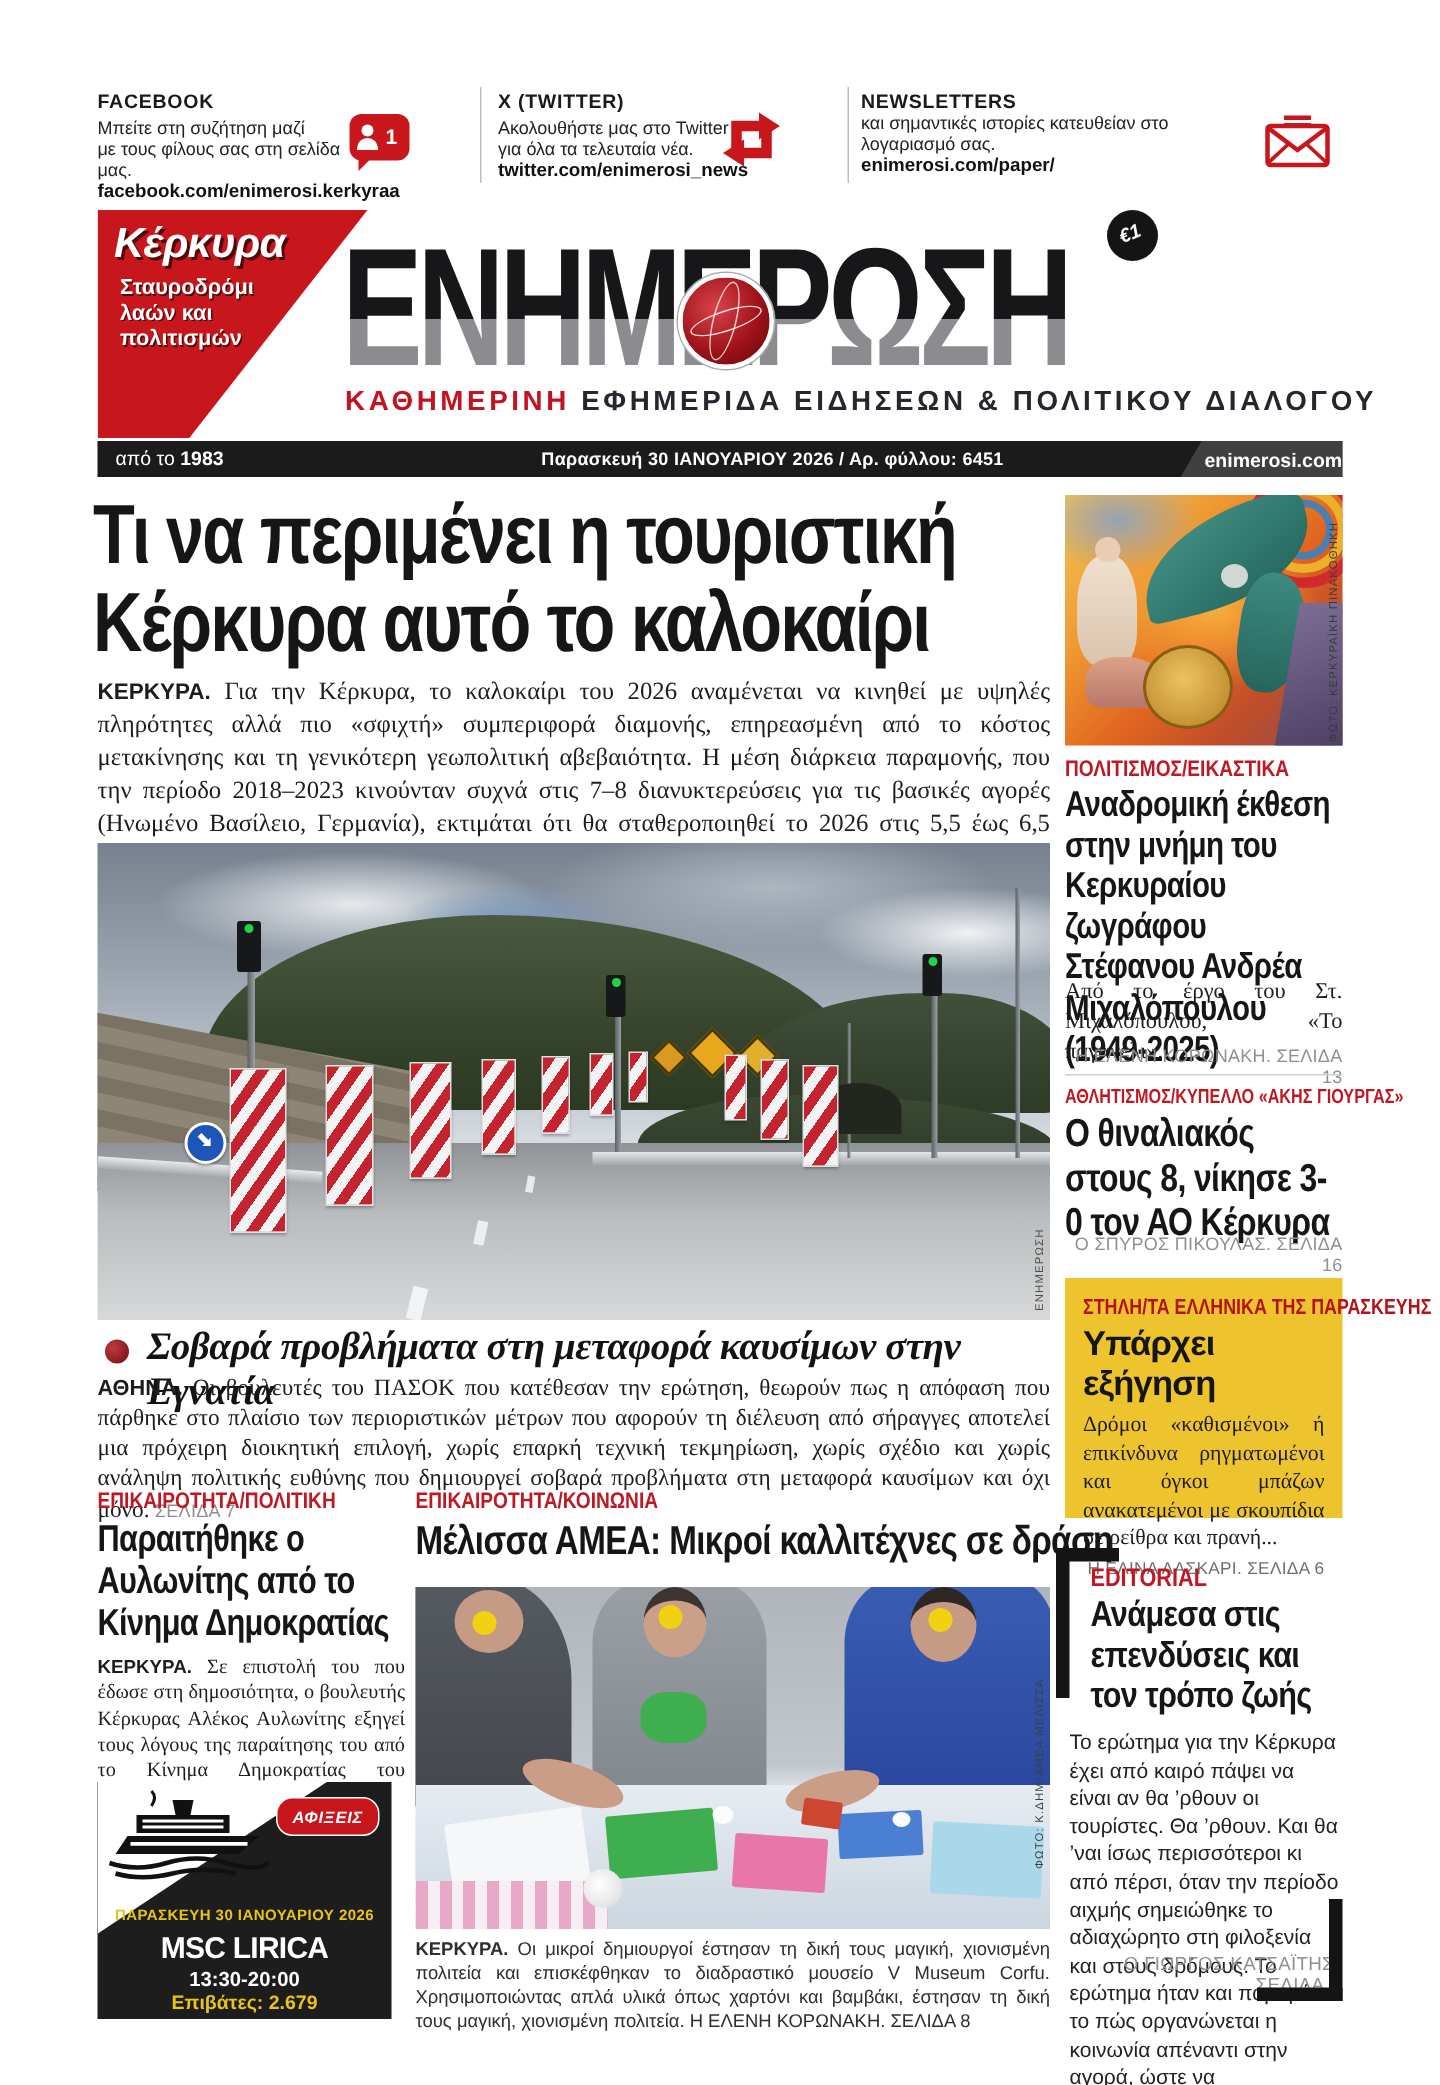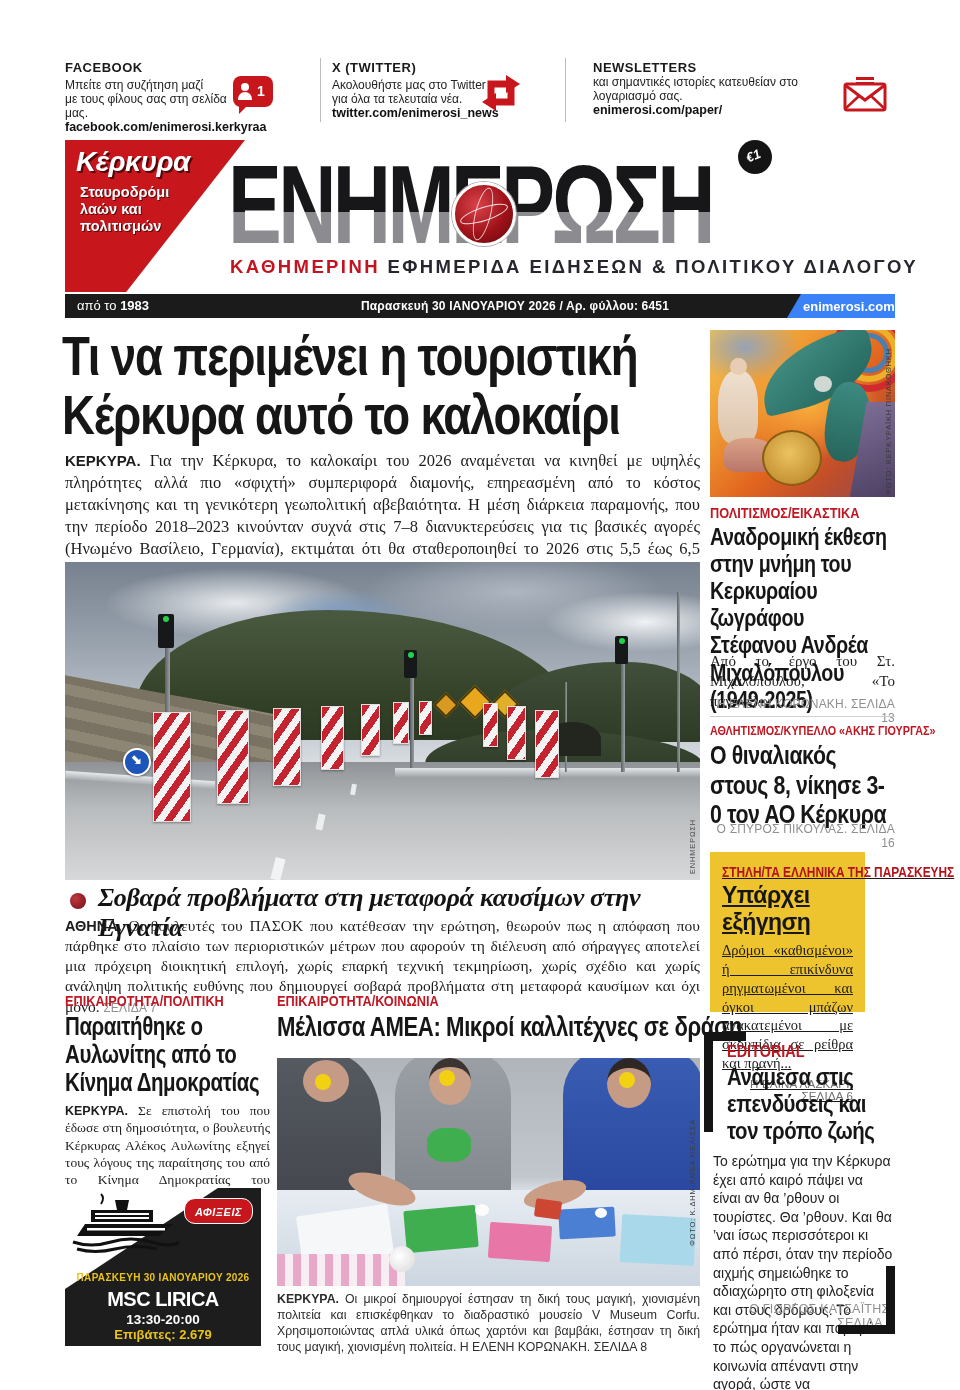--- a/index.html
+++ b/index.html
@@ -48,21 +48,21 @@
     <div class="abs" style="left:413px;top:10px;width:46px;height:46px;">
       <svg width="46" height="46" viewBox="0 0 46 46">
         <path d="M13 34 V14 H31" fill="none" stroke="#c8161d" stroke-width="7"></path>
         <polygon points="28,5 42,14 28,23" fill="#c8161d"></polygon>
         <path d="M33 12 V32 H15" fill="none" stroke="#c8161d" stroke-width="7"></path>
         <polygon points="18,23 4,32 18,41" fill="#c8161d"></polygon>
       </svg>
     </div>
     <div class="abs" style="left:500px;top:-2px;width:1px;height:64px;background:#bdbdbd;"></div>
 
-    <div class="abs" style="left:528px;top:0;width:260px;">
+    <div class="abs" style="left:509px;top:0;width:260px;">
       <div style="font-weight:bold;font-size:13px;letter-spacing:.5px;">NEWSLETTERS</div>
       <div style="font-size:12px;color:#222;">και σημαντικές ιστορίες κατευθείαν στο λογαριασμό σας.</div>
       <div style="font-size:12.5px;font-weight:bold;color:#111;">enimerosi.com/paper/</div>
     </div>
     <div class="abs" style="left:776px;top:12px;width:48px;height:42px;">
       <svg width="48" height="42" viewBox="0 0 48 42">
         <rect x="4" y="12" width="40" height="26" rx="2" fill="none" stroke="#c8161d" stroke-width="3"></rect>
         <path d="M4 13 L24 28 L44 13" fill="none" stroke="#c8161d" stroke-width="3"></path>
         <path d="M4 37 L18 24 M44 37 L30 24" fill="none" stroke="#c8161d" stroke-width="2.5"></path>
         <rect x="15" y="5" width="18" height="3" fill="#c8161d"></rect>
@@ -90,21 +90,21 @@
     <div class="abs" style="left:230px;top:116px;width:665px;font-size:18.5px;font-weight:bold;letter-spacing:2.4px;white-space:nowrap;">
       <span style="color:#c41320;">ΚΑΘΗΜΕΡΙΝΗ</span><span style="color:#26262e;"> ΕΦΗΜΕΡΙΔΑ ΕΙΔΗΣΕΩΝ &amp; ΠΟΛΙΤΙΚΟΥ ΔΙΑΛΟΓΟΥ</span>
     </div>
   </div>
 
   <div class="abs" style="left:65px;top:294px;width:830px;height:24px;background:#1b1b1b;">
     <div class="abs" style="left:12px;top:4px;color:#fff;font-size:13px;">
       <span>από το </span><b>1983</b>
     </div>
     <div class="abs" style="left:240px;top:5px;width:420px;text-align:center;color:#fff;font-size:12px;font-weight:bold;letter-spacing:.2px;">Παρασκευή 30 ΙΑΝΟΥΑΡΙΟΥ 2026 / Αρ. φύλλου: 6451</div>
-    <div class="abs" style="right:0;top:0;width:108px;height:24px;background:#3b82f6;clip-path:polygon(13% 0,100% 0,100% 100%,0 100%);">
+    <div class="abs" style="right:0;top:0;width:108px;height:24px;background:#404040;clip-path:polygon(13% 0,100% 0,100% 100%,0 100%);">
       <span style="position:absolute;left:16px;top:5px;color:#fff;font-size:13px;font-weight:bold;">enimerosi.com</span>
     </div>
   </div>
 
   <div class="cx abs hl" style="left:62px;top:326px;width:780px;transform:scaleX(.815);font-size:56px;line-height:1.06;letter-spacing:-1.5px;">
     <div>Τι να περιμένει η τουριστική</div>
     <div>Κέρκυρα αυτό το καλοκαίρι</div>
   </div>
   <p class="abs serif" style="left:65px;top:450px;width:635px;margin:0;font-size:16.5px;line-height:1.33;text-align:justify;color:#1d1d1d;">
     <span style="font-family:'Liberation Sans',sans-serif;font-weight:bold;font-size:15px;">ΚΕΡΚΥΡΑ.</span><span> Για την Κέρκυρα, το καλοκαίρι του 2026 αναμένεται να κινηθεί με υψηλές πληρότητες αλλά πιο «σφιχτή» συμπεριφορά διαμονής, επηρεασμένη από το κόστος μετακίνησης και τη γενικότερη γεωπολιτική αβεβαιότητα. Η μέση διάρκεια παραμονής, που την περίοδο 2018–2023 κινούνταν συχνά στις 7–8 διανυκτερεύσεις για τις βασικές αγορές (Ηνωμένο Βασίλειο, Γερμανία), εκτιμάται ότι θα σταθεροποιηθεί το 2026 στις 5,5 έως 6,5 διανυκτερεύσεις, με σαφή τάση για μικρότερα ταξίδια κορύφωσης (Ιούλιος–Αύγουστος) και ελαφρώς μεγαλύτερες παραμονές στους ώμους της σεζόν (Ιούνιος και Σεπτέμβριος).</span><span class="byline" style="font-family:'Liberation Sans',sans-serif;"> Ο ΓΙΩΡΓΟΣ ΚΑΤΣΑΪΤΗΣ. ΣΕΛΙΔΑ 5</span>
@@ -253,21 +253,21 @@
   <div class="cx abs hl" style="left:710px;top:523px;width:226px;transform:scaleX(.82);font-size:24px;line-height:1.13;">Αναδρομική έκθεση στην μνήμη του Κερκυραίου ζωγράφου Στέφανου Ανδρέα Μιχαλόπουλου (1949-2025)</div>
   <div class="abs serif" style="left:710px;top:652px;width:185px;font-size:15px;line-height:1.32;text-align:justify;color:#1d1d1d;">Από το έργο του Στ. Μιχαλόπουλου, «Το παγανέλι».</div>
   <div class="abs byline" style="left:710px;top:697px;width:185px;text-align:right;">Η ΕΛΕΝΗ ΚΟΡΩΝΑΚΗ. ΣΕΛΙΔΑ 13</div>
 
   <div class="abs" style="left:710px;top:716px;width:185px;height:1px;background:#cfcfcf;"></div>
 
   <div class="cx abs kicker" style="left:710px;top:723px;width:232px;transform:scaleX(.8);font-size:13.5px;">ΑΘΛΗΤΙΣΜΟΣ/ΚΥΠΕΛΛΟ «ΑΚΗΣ ΓΙΟΥΡΓΑΣ»</div>
   <div class="cx abs hl" style="left:710px;top:741px;width:226px;transform:scaleX(.82);font-size:26px;line-height:1.14;">Ο θιναλιακός στους 8, νίκησε 3-0 τον ΑΟ Κέρκυρα</div>
   <div class="abs byline" style="left:710px;top:822px;width:185px;text-align:right;">Ο ΣΠΥΡΟΣ ΠΙΚΟΥΛΑΣ. ΣΕΛΙΔΑ 16</div>
 
-  <div class="abs" style="left:710px;top:852px;width:155px;height:160px;background:#edc32e;padding:12px 12px 0 12px;box-sizing:border-box;text-decoration:underline;">
+  <div class="abs" style="left:710px;top:852px;width:185px;height:160px;background:#edc32e;padding:12px 12px 0 12px;box-sizing:border-box;">
     <div class="cx" style="width:196px;transform:scaleX(.82);font-size:14.5px;font-weight:bold;color:#b5121b;white-space:nowrap;">ΣΤΗΛΗ/ΤΑ ΕΛΛΗΝΙΚΑ ΤΗΣ ΠΑΡΑΣΚΕΥΗΣ</div>
     <div style="font-size:23px;font-weight:bold;color:#161616;letter-spacing:-.5px;margin-top:2px;">Υπάρχει εξήγηση</div>
     <div class="serif" style="font-size:14.5px;line-height:1.3;text-align:justify;color:#1c1c1c;margin-top:5px;">Δρόμοι «καθισμένοι» ή επικίνδυνα ρηγματωμένοι και όγκοι μπάζων ανακατεμένοι με σκουπίδια σε ρείθρα και πρανή...</div>
     <div class="byline" style="text-align:right;margin-top:5px;color:#6e6e6e;font-size:11.5px;">Η ΕΛΙΝΑ ΛΑΣΚΑΡΙ. ΣΕΛΙΔΑ 6</div>
   </div>
 
   <div class="abs" style="left:704px;top:1032px;width:9px;height:100px;background:#141414;"></div>
   <div class="abs" style="left:704px;top:1032px;width:42px;height:9px;background:#141414;"></div>
   <div class="cx abs kicker" style="left:727px;top:1042px;width:200px;transform:scaleX(.85);font-size:17px;">EDITORIAL</div>
   <div class="cx abs hl" style="left:727px;top:1064px;width:202px;transform:scaleX(.85);font-size:24px;line-height:1.12;">Ανάμεσα στις επενδύσεις και τον τρόπο ζωής</div>

